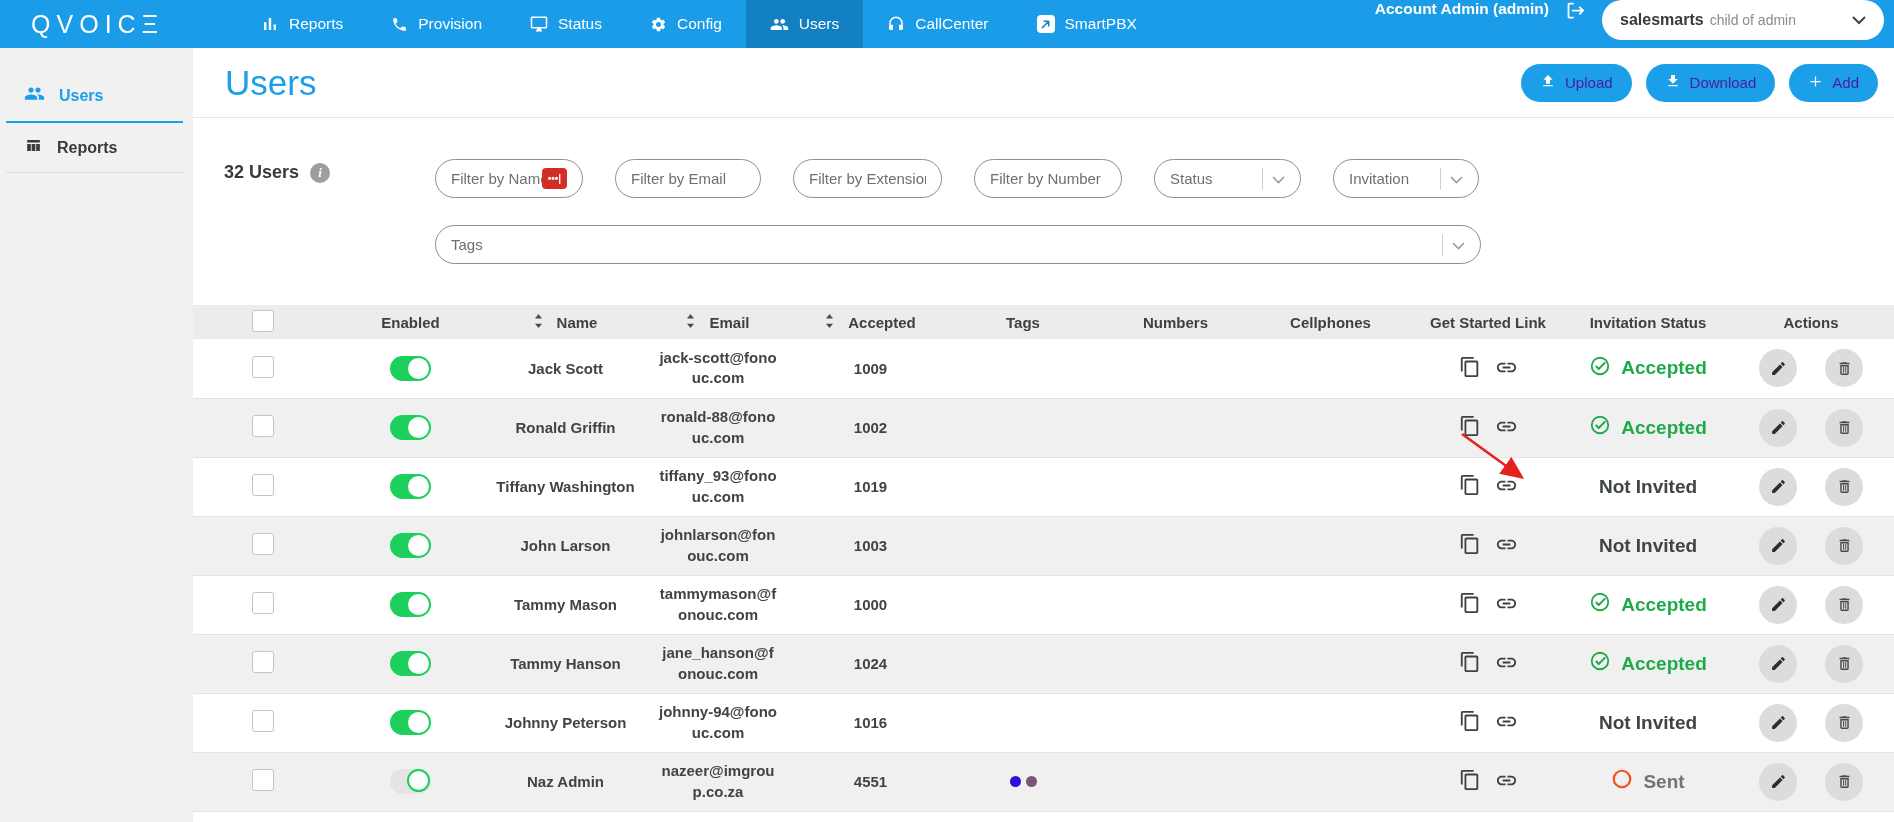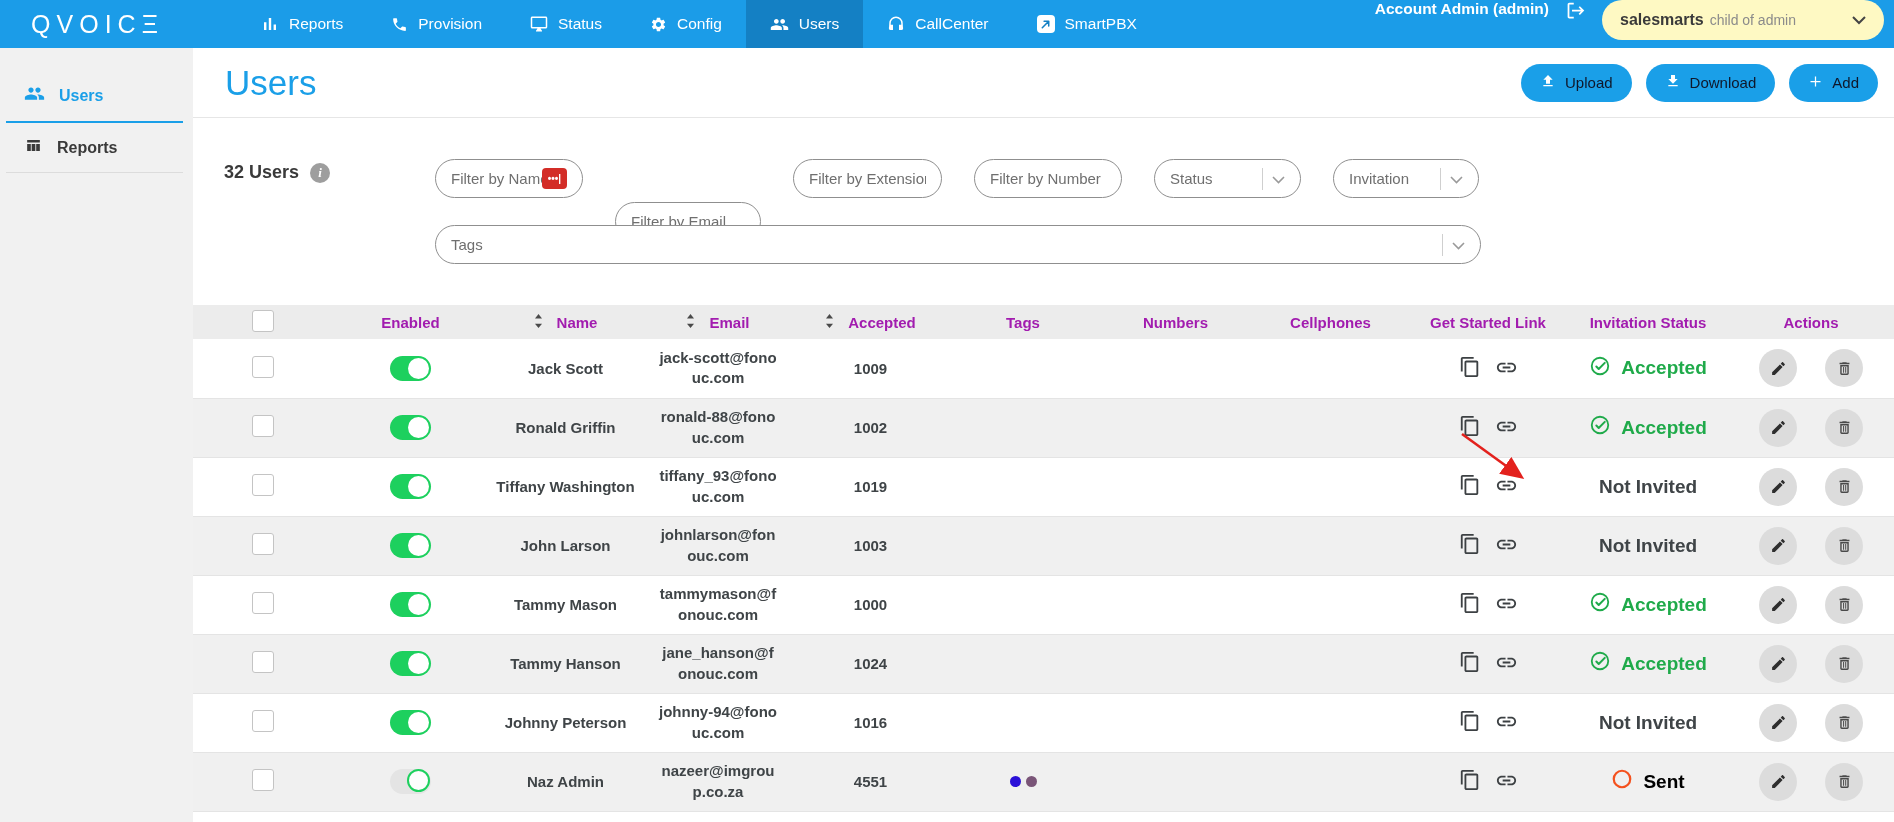--- a/index.html
+++ b/index.html
@@ -11,41 +11,41 @@
   .logo { width:195px; display:flex; align-items:center; justify-content:center;
     font-size:25px; font-weight:200; letter-spacing:6px; color:#fff; }
   .nav-items { display:flex; align-items:stretch; margin-left:42px; }
   .nav-item { display:flex; align-items:center; gap:10px; padding:0 24px; font-size:15.5px; cursor:pointer; }
   .nav-item.active { background:#1480c4; }
   .nav-item svg { display:block; }
   .smartpbx-badge { width:18px; height:18px; background:#fff; border-radius:4px;
     display:flex; align-items:center; justify-content:center; }
   .nav-right { margin-left:auto; display:flex; align-items:flex-start; gap:16px; padding-right:10px; }
   .account-label { font-size:15.5px; font-weight:700; }
-  .account-select { background:#fef9c3; border-radius:21px; height:40px; width:282px;
+  .account-select { background:#ffffff; border-radius:21px; height:40px; width:282px;
     display:flex; align-items:center; padding:0 18px; color:#333; cursor:pointer; }
   .account-select .t-name { font-weight:700; font-size:16px; color:#3a3a3a; }
   .account-select .t-suffix { font-size:14px; color:#8b8b8b; margin-left:6px; }
   .account-select .chev { margin-left:auto; }
 
   
   .content-row { display:flex; height:774px; }
   .sidebar { width:193px; background:#f1f1f1; padding-top:22px; flex:none; }
   .side-item { display:flex; align-items:center; gap:14px; padding:13px 8px 13px 18px;
     margin:0 10px 0 6px; font-size:16px; font-weight:600; cursor:pointer; }
   .side-item.active { color:#1a9fe8; border-bottom:2px solid #1a9fe8; }
   .side-item.plain { color:#3a3a3a; border-bottom:1px solid #dcdcdc; }
   main { flex:1; position:relative; background:#fff; }
 
   
   .page-header { height:70px; display:flex; align-items:center; padding:0 16px 0 32px;
     border-bottom:1px solid #e6e6e6; }
   .page-title { color:#1a9fe8; font-size:35px; font-weight:400; }
   .header-buttons { margin-left:auto; display:flex; gap:14px; }
-  .btn { background:#1a9fe8; color:#0f172a; border:none; border-radius:19px; height:38px;
+  .btn { background:#1a9fe8; color:#4c1d95; border:none; border-radius:19px; height:38px;
     padding:0 19px; font-size:15px; font-family:inherit; display:flex; align-items:center; gap:9px; cursor:pointer; }
 
   
   .filter-zone { position:relative; height:187px; }
   .user-count { position:absolute; left:31px; top:44px; font-size:18px; font-weight:700;
     color:#3a3a3a; display:flex; align-items:center; gap:11px; }
   .info-icon { width:20px; height:20px; border-radius:50%; background:#9e9e9e; color:#fff;
     font-size:13px; font-weight:700; display:flex; align-items:center; justify-content:center;
     font-family:"Liberation Serif", serif; font-style:italic; }
   .filter-row1 { position:absolute; left:242px; top:41px; display:flex; gap:32px; }
@@ -62,42 +62,42 @@
     color:#fff; font-size:10px; font-weight:700; letter-spacing:0;
     display:flex; align-items:center; justify-content:center; }
 
   
   table { width:100%; border-collapse:collapse; table-layout:fixed; font-size:15px; }
   col.c-check{width:140px;} col.c-enabled{width:155px;} col.c-name{width:155px;}
   col.c-email{width:150px;} col.c-ext{width:155px;} col.c-tags{width:150px;}
   col.c-num{width:155px;} col.c-cell{width:155px;} col.c-gsl{width:160px;}
   col.c-inv{width:160px;} col.c-act{width:166px;}
   thead tr { background:#ececec; height:34px; }
-  th { font-weight:600; font-size:15px; color:#a21caf; text-align:center; }
+  th { font-weight:600; font-size:15px; color:#404040; text-align:center; }
   th .th-flex { display:inline-flex; align-items:flex-start; gap:14px; }
   tbody tr { height:59px; border-bottom:1px solid #e4e4e4; background:#fff;font-weight:bold; }
   tbody tr.zebra { background:#f0f0f0; }
   td { text-align:center; vertical-align:middle; }
   .cell-email { padding:0 15px; word-break:break-all; line-height:1.35; }
   .checkbox { display:inline-block; width:22px; height:22px; background:#fff;
     border:1px solid #c4c4c4; border-radius:3px; cursor:pointer; }
   .toggle { position:relative; display:inline-block; width:41px; height:25px;
     border-radius:13px; background:#1dd05e; cursor:pointer; vertical-align:middle; }
   .toggle .knob { position:absolute; top:2px; right:2px; width:21px; height:21px;
     border-radius:50%; background:#fff; }
   .toggle.ring { background:#e4e4e4; }
   .toggle.ring .knob { top:0px; right:1px; width:23px; height:23px;
     border:2px solid #1dd05e; background:#fdfdfd; }
   .cell-tags .dots { display:inline-flex; gap:5px; }
   .tag-dot { width:11px; height:11px; border-radius:50%; display:inline-block; }
   .cell-gsl .gsl-wrap { display:inline-flex; align-items:center; gap:14px; }
   .icon-btn { background:none; border:none; padding:0; cursor:pointer; display:inline-flex; }
   .cell-status .st-wrap { display:inline-flex; align-items:center; gap:10px; font-size:19px; }
   tr .status-accepted .status-text { color:#1faa4a; }
-  tr .status-sent .status-text { color:#000000; }
+  tr .status-sent .status-text { color:#737373; }
   tr .status-none .status-text { color:#3f4447; }
   .cell-actions .act-wrap { display:inline-flex; gap:28px; }
   .action-btn { width:38px; height:38px; border-radius:50%; background:#dcdcdc; border:none;
     display:flex; align-items:center; justify-content:center; cursor:pointer; }
 
   .arrow-overlay { position:absolute; left:1452px; top:426px; pointer-events:none; }
 </style>
 </head>
 <body>
 
@@ -223,21 +223,21 @@
     <div class="filter-zone">
       <div class="user-count">
         <span>32 Users</span>
         <span class="info-icon">i</span>
       </div>
       <div class="filter-row1">
         <div class="pill" style="width:148px;">
           <input placeholder="Filter by Name" style="">
           <span class="lp-icon">•••|</span>
         </div>
-        <div class="pill" style="width:146px;margin-top:43px;">
+        <div class="pill" style="width:146px;">
           <input placeholder="Filter by Email" style="">
         </div>
         <div class="pill" style="width:149px;">
           <input placeholder="Filter by Extension" style="">
         </div>
         <div class="pill" style="width:148px;">
           <input placeholder="Filter by Number" style="">
         </div>
         <div class="pill select" style="width:147px;">
           <span>Status</span>

